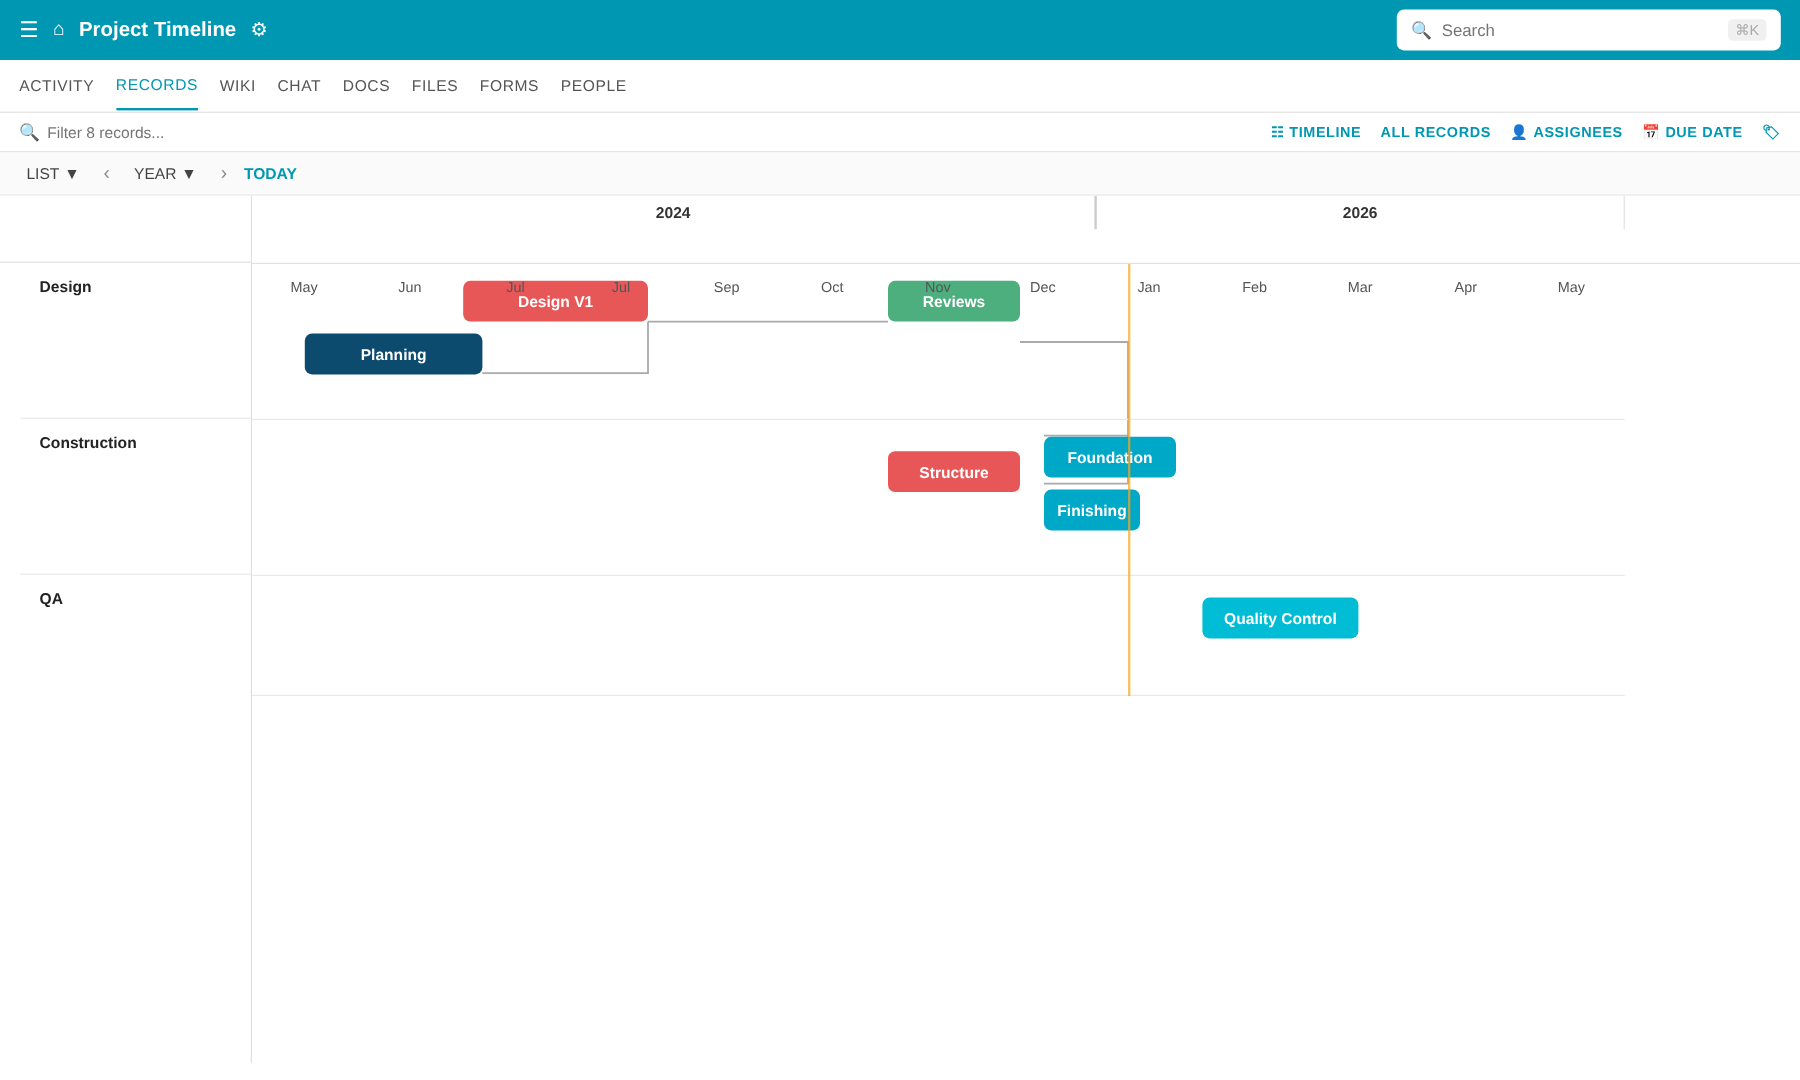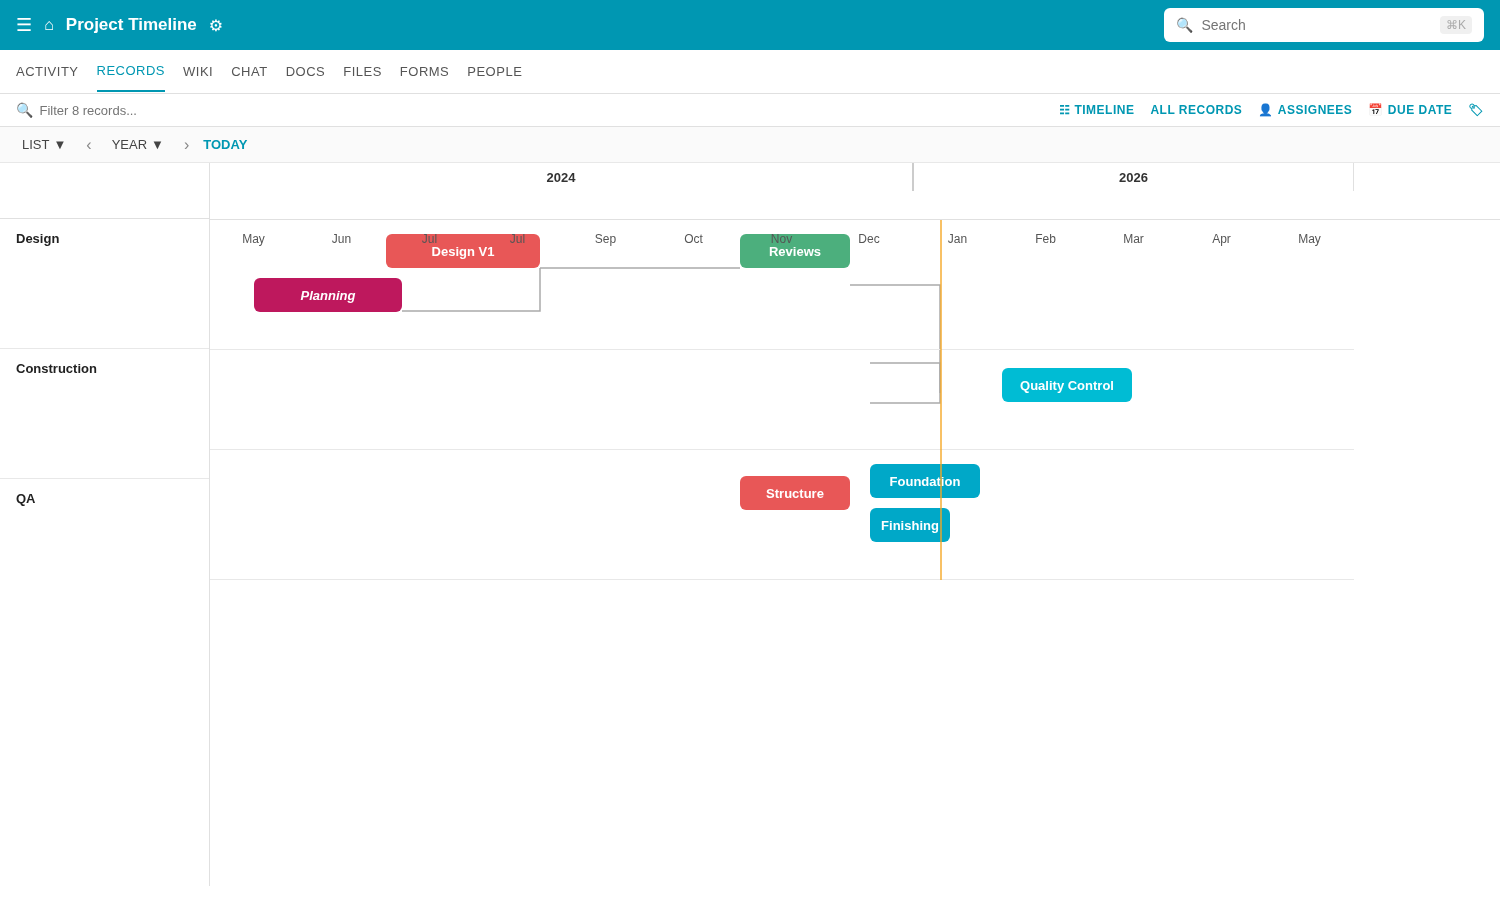--- a/index.html
+++ b/index.html
@@ -148,20 +148,21 @@
       height: 56px;
       border-bottom: 1px solid #e0e0e0;
     }
     .group-row {
       display: flex;
       align-items: flex-start;
       padding: 12px 16px;
       font-size: 13px;
       font-weight: 700;
       color: #222;
+      margin-left: 17px;
     }
     .group-design { height: 130px; border-bottom: 1px solid #e8e8e8; }
     .group-construction { height: 130px; border-bottom: 1px solid #e8e8e8; }
     .group-qa { height: 100px; }
 
     
     .timeline-grid {
       flex: 1;
       overflow-x: auto;
       position: relative;
@@ -224,21 +225,21 @@
       font-size: 13px;
       font-weight: 600;
       color: white;
       cursor: pointer;
       white-space: nowrap;
       padding: 0 12px;
       height: 34px;
     }
     .task-bar.red { background: #e85757; }
     .task-bar.green { background: #4caf7d; }
-    .task-bar.teal-dark { background: #be185d; font-style: italic; }
+    .task-bar.teal-dark { background: #0c4a6e; }
     .task-bar.teal { background: #00a8c8; }
     .task-bar.teal-light { background: #00bcd4; }
 
     
     svg.dep-lines {
       position: absolute;
       top: 0;
       left: 0;
       width: 100%;
       height: 100%;
@@ -402,36 +403,36 @@
 
         <div class="task-bar teal-dark" style="left:44px; top:58px; width:148px;">
           <span>Planning</span>
         </div>
 
         <div class="task-bar green" style="left:530px; top:14px; width:110px;">
           <span>Reviews</span>
         </div>
       </div>
 
+      <div class="group-band construction-band">
+
+        <div class="task-bar red" style="left:530px; top:26px; width:110px;">
+          <span>Structure</span>
+        </div>
+
+        <div class="task-bar teal" style="left:660px; top:14px; width:110px;">
+          <span>Foundation</span>
+        </div>
+
+        <div class="task-bar teal" style="left:660px; top:58px; width:80px;">
+          <span>Finishing</span>
+        </div>
+      </div>
+
       <div class="group-band qa-band">
 
         <div class="task-bar teal-light" style="left:792px; top:18px; width:130px;">
           <span>Quality Control</span>
         </div>
       </div>
-
-      <div class="group-band construction-band">
-
-        <div class="task-bar red" style="left:530px; top:26px; width:110px;">
-          <span>Structure</span>
-        </div>
-
-        <div class="task-bar teal" style="left:660px; top:14px; width:110px;">
-          <span>Foundation</span>
-        </div>
-
-        <div class="task-bar teal" style="left:660px; top:58px; width:80px;">
-          <span>Finishing</span>
-        </div>
-      </div>
     </div>
   </div>
 </div>
 
 </body></html>

